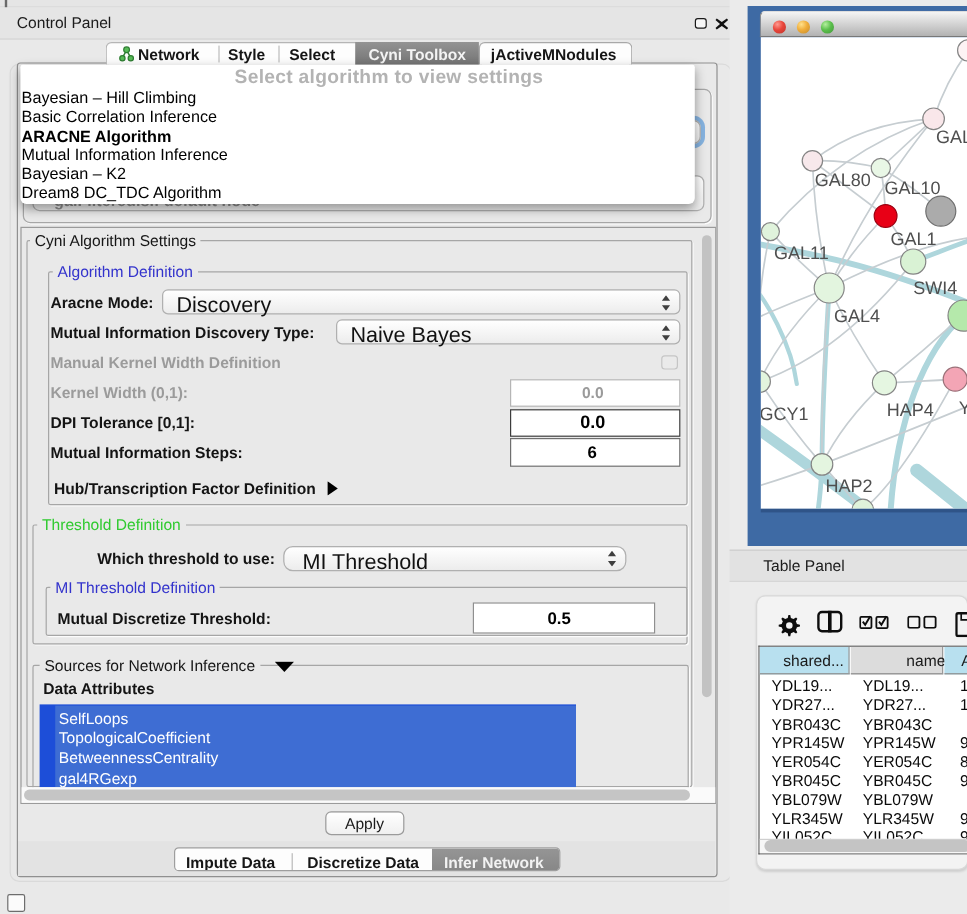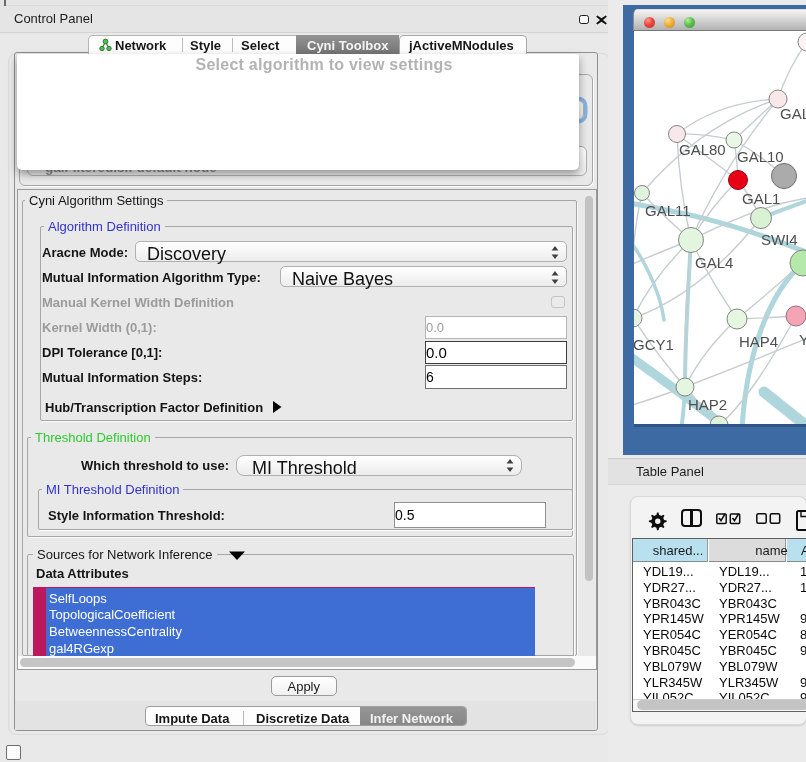--- a/index.html
+++ b/index.html
@@ -5,21 +5,21 @@
   * { margin:0; padding:0; box-sizing:border-box; }
   html,body { width:806px; height:762px; overflow:hidden; }
   body { position:relative; background:#e9e9e9; font-family:"Liberation Sans", sans-serif; color:#1a1a1a; }
   .abs { position:absolute; }
   .lbl { position:absolute; font-size:13px; font-weight:bold; color:#141414; white-space:nowrap; }
   .dis { color:#9b9b9b; }
   .grp { position:absolute; border:1px solid #a6a6a6; border-radius:3px; box-shadow:1px 1px 0 rgba(255,255,255,.85); }
   .gtitle { position:absolute; font-size:13px; background:#e9e9e9; padding:0 4px; white-space:nowrap; }
   .combo { position:absolute; background:linear-gradient(#ffffff,#ececec); border:1px solid #b0b0b0; border-radius:5px; }
   .combo .ct { position:absolute; left:11px; top:2px; font-size:18px; color:#111; }
-  .fld { position:absolute; background:#fff; font-size:13px; text-align:left; }
+  .fld { position:absolute; background:#fff; font-size:13px; text-align:center;font-weight:bold; }
 </style>
 </head>
 <body>
 
 <div class="abs" style="left:0;top:0;width:622px;height:33px;background:#e5e5e5;border-bottom:1px solid #d4d4d4;"></div>
 <div class="abs" style="left:0;top:5px;width:622px;height:1px;background:#dcdcdc;"></div>
 <div class="abs" style="left:4px;top:0;width:2px;height:6px;background:#6a6a6a;"></div>
 <div class="abs" style="left:14px;top:11px;font-size:13px;color:#1c1c1c;">Control Panel</div>
 <div class="abs" style="left:579px;top:15px;width:9.5px;height:9px;border:1.5px solid #1a1a1a;border-radius:2.5px;background:#f6f6f6;"></div>
 <svg class="abs" style="left:596px;top:15px;" width="11" height="10" viewBox="0 0 11 10">
@@ -68,21 +68,21 @@
 
 <div class="lbl" style="left:42px;top:245px;">Aracne Mode:</div>
 <div class="combo" style="left:135px;top:241px;width:432px;height:21px;">
   <span class="ct">Discovery</span>
   <svg style="position:absolute;right:7px;top:3.5px;" width="8" height="13" viewBox="0 0 8 13">
     <path d="M4 0 L7.4 4.6 L0.6 4.6 Z" fill="#3f3f3f"></path>
       <path d="M4 13 L7.4 8.4 L0.6 8.4 Z" fill="#3f3f3f"></path>
   </svg>
 </div>
 
-<div class="lbl" style="left:42px;top:270px;">Mutual Information Algorithm Type:</div>
+<div class="lbl" style="left:42px;top:270px;">Mutual Information Discovery Type:</div>
 <div class="combo" style="left:280px;top:266px;width:287px;height:21px;">
   <span class="ct">Naive Bayes</span>
   <svg style="position:absolute;right:7px;top:3.5px;" width="8" height="13" viewBox="0 0 8 13">
     <path d="M4 0 L7.4 4.6 L0.6 4.6 Z" fill="#3f3f3f"></path>
       <path d="M4 13 L7.4 8.4 L0.6 8.4 Z" fill="#3f3f3f"></path>
   </svg>
 </div>
 
 <div class="lbl dis" style="left:42px;top:295px;">Manual Kernel Width Definition</div>
 <div class="abs" style="left:551px;top:296px;width:13.5px;height:11.5px;background:#eaeaea;border:1px solid #c5c5c5;border-radius:3px;"></div>
@@ -108,31 +108,31 @@
 <div class="combo" style="left:236px;top:454.5px;width:286px;height:21px;border-radius:8px;">
   <span class="ct" style="left:15px;">MI Threshold</span>
   <svg style="position:absolute;right:7px;top:3.5px;" width="8" height="13" viewBox="0 0 8 13">
     <path d="M4 0 L7.4 4.6 L0.6 4.6 Z" fill="#3f3f3f"></path>
       <path d="M4 13 L7.4 8.4 L0.6 8.4 Z" fill="#3f3f3f"></path>
   </svg>
 </div>
 
 <div class="grp" style="left:38px;top:489px;width:535px;height:41px;border-radius:2px;"></div>
 <div class="gtitle" style="left:42px;top:482px;color:#3333cc;">MI Threshold Definition</div>
-<div class="lbl" style="left:48px;top:508px;">Style Information Threshold:</div>
+<div class="lbl" style="left:48px;top:508px;">Mutual Discretize Threshold:</div>
 <div class="fld" style="left:394px;top:502px;width:152px;height:26px;border:1px solid #8f8f8f;color:#000;font-size:14px;padding:4px 8px 0 0;">0.5</div>
 
 <div class="grp" style="left:27px;top:554px;width:546.5px;height:112px;border-radius:2px;"></div>
 <div class="gtitle" style="left:33px;top:547px;color:#161616;">Sources for Network Inference</div>
 <svg class="abs" style="left:229px;top:551px;" width="16" height="9" viewBox="0 0 16 9">
     <path d="M0 0.5 L16 0.5 L8 9 Z" fill="#000"></path>
   </svg>
 <div class="lbl" style="left:36px;top:566px;">Data Attributes</div>
 
-<div class="abs" style="left:33px;top:586.5px;width:502px;height:69px;background:#be185d;overflow:hidden;">
+<div class="abs" style="left:33px;top:586.5px;width:447px;height:69px;background:#1d4ed8;overflow:hidden;">
   <div style="position:absolute;left:13px;top:1px;width:500px;height:68px;background:#3e6dd3;"></div>
   <div style="position:absolute;left:16px;top:4px;font-size:13px;color:#fff;line-height:16.75px;white-space:pre;">SelfLoops
 TopologicalCoefficient
 BetweennessCentrality
 gal4RGexp</div>
   <div style="position:absolute;left:517px;top:2.5px;width:7px;height:54px;background:#c1c1c1;border-radius:3.5px;"></div>
 </div>
 
 <div class="abs" style="left:17.5px;top:655.5px;width:578px;height:13px;background:#fafafa;"></div>
 <div class="abs" style="left:20px;top:657.5px;width:555px;height:9px;background:#c5c5c5;border-radius:4.5px;"></div>
@@ -150,20 +150,26 @@
 </div>
 
 <div class="abs" style="left:6px;top:745px;width:15px;height:15px;border:1.5px solid #6d6d6d;border-radius:2px;background:#fbfbfb;"></div>
 
 <svg class="abs" style="left:616px;top:369px;" width="6" height="9" viewBox="0 0 6 9">
     <path d="M6 0 L0 4.5 L6 9 Z" fill="#6a6a6a"></path>
   </svg>
 
 <div class="abs" style="left:16.5px;top:53.5px;width:562.5px;height:116px;background:#ffffff;border-radius:2px 2px 5px 5px;box-shadow:0 4px 9px rgba(0,0,0,.38);">
   <div style="position:absolute;left:179px;top:2.5px;font-size:16px;font-weight:bold;color:#b3b3b3;letter-spacing:.25px;">Select algorithm to view settings</div>
+  <div style="position:absolute;left:1.5px;top:20.5px;font-size:13.5px;color:#000;line-height:15.75px;white-space:pre;">Bayesian – Hill Climbing
+Basic Correlation Inference
+<b>ARACNE Algorithm</b>
+Mutual Information Inference
+Bayesian – K2
+Dream8 DC_TDC Algorithm</div>
 </div>
 
 <div class="abs" style="left:608px;top:0;width:198px;height:762px;background:#ebebeb;"></div>
 <div class="abs" style="left:622.5px;top:5px;width:183.5px;height:450px;background:#3e6aa4;"></div>
 <div class="abs" style="left:633px;top:9px;width:173px;height:22px;background:linear-gradient(#f4f4f4,#b2b2b2);border-top:1px solid #dedede;border-left:1px solid #8f8f8f;border-bottom:1px solid #787878;border-radius:5px 0 0 0;">
   <div style="position:absolute;left:10px;top:6.5px;width:11px;height:11px;border-radius:50%;background:radial-gradient(circle at 35% 30%, #ff9a90 0%, #e8453a 45%, #bc352c 100%);"></div>
   <div style="position:absolute;left:30px;top:6.5px;width:11px;height:11px;border-radius:50%;background:radial-gradient(circle at 35% 30%, #ffe08a 0%, #f0ad3a 45%, #c08a2e 100%);"></div>
   <div style="position:absolute;left:49.5px;top:6.5px;width:11px;height:11px;border-radius:50%;background:radial-gradient(circle at 35% 30%, #b4ef9e 0%, #5bbf4c 45%, #42953a 100%);"></div>
 </div>
 <div class="abs" style="left:634px;top:31px;width:172px;height:393px;background:#ffffff;overflow:hidden;">

